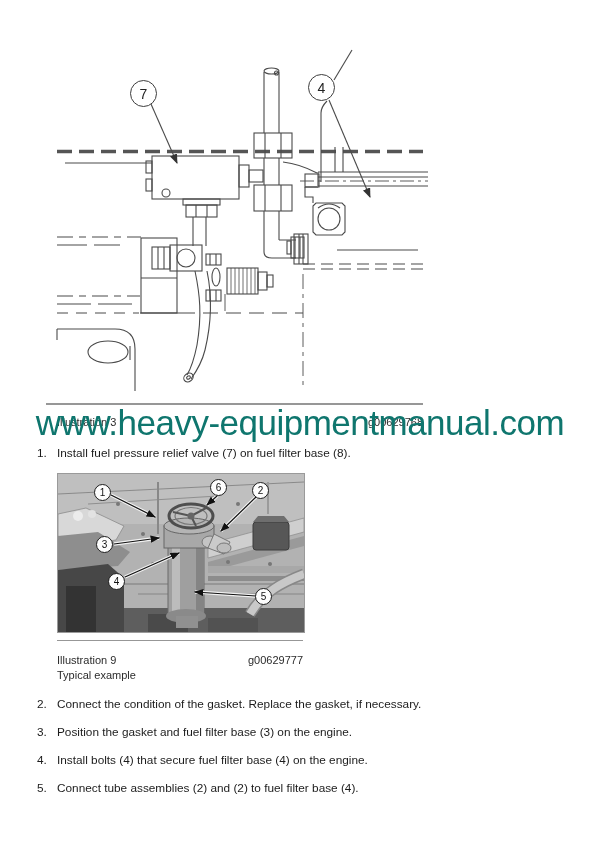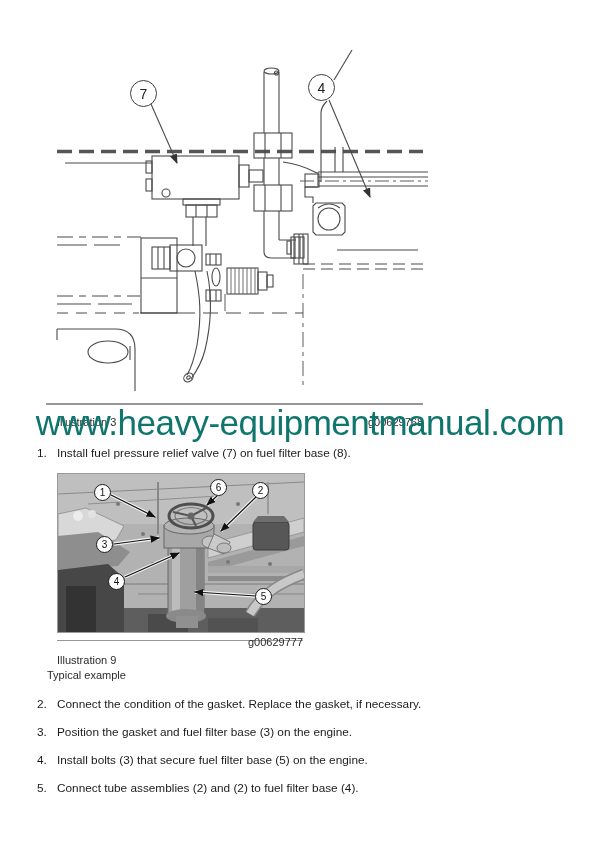--- a/index.html
+++ b/index.html
@@ -261,33 +261,33 @@
   </div>
   <div class="callout-sm" style="left:255px;top:588px">
     <span>5</span>
   </div>
   <div class="callout-sm" style="left:210px;top:479px">
     <span>6</span>
   </div>
 
   <div class="rule" style="left:57px;top:640px;width:246px;height:1px"></div>
   <div class="cap" style="left:57px;top:654px">Illustration 9</div>
-  <div class="cap" style="right:297px;top:636px;text-align:left;transform:translateX(100%);"><span style="position:relative;left:-100%;">g00629777</span></div>
-  <div class="cap" style="left:47px;top:669px">Typical example</div>
+  <div class="cap" style="right:297px;top:654px;text-align:left;transform:translateX(100%);"><span style="position:relative;left:-100%;">g00629777</span></div>
+  <div class="cap" style="left:57px;top:669px">Typical example</div>
 
   <div class="step" style="top:697px">
     <span class="num">2.</span>
     <span>Connect the condition of the gasket. Replace the gasket, if necessary.</span>
   </div>
   <div class="step" style="top:725px">
     <span class="num">3.</span>
     <span>Position the gasket and fuel filter base (3) on the engine.</span>
   </div>
   <div class="step" style="top:753px">
     <span class="num">4.</span>
-    <span>Install bolts (3) that secure fuel filter base (5) on the engine.</span>
+    <span>Install bolts (4) that secure fuel filter base (4) on the engine.</span>
   </div>
   <div class="step" style="top:781px">
     <span class="num">5.</span>
     <span>Connect tube assemblies (2) and (2) to fuel filter base (4).</span>
   </div>
 
 </div>
 
 </body></html>

